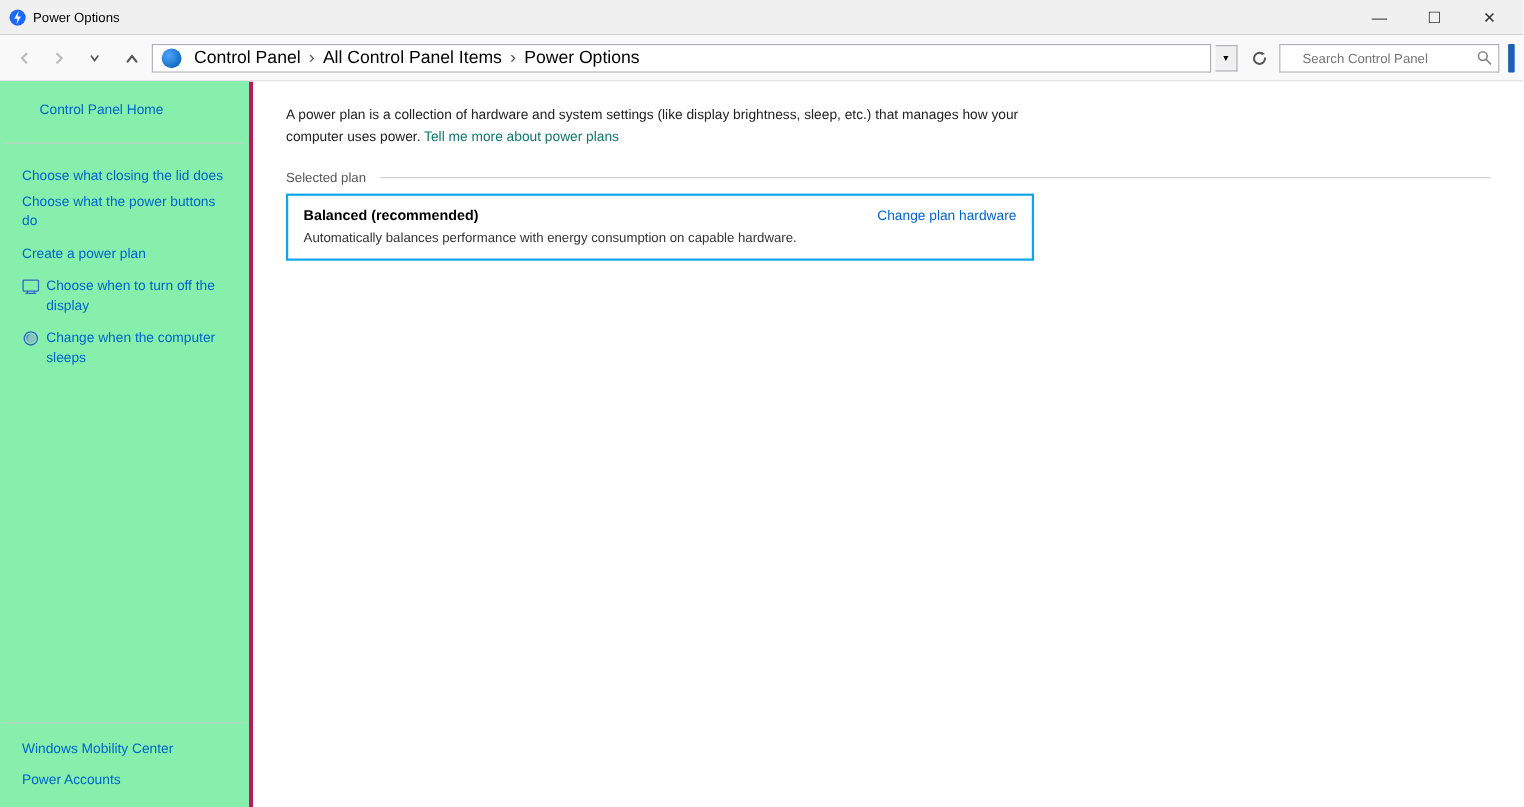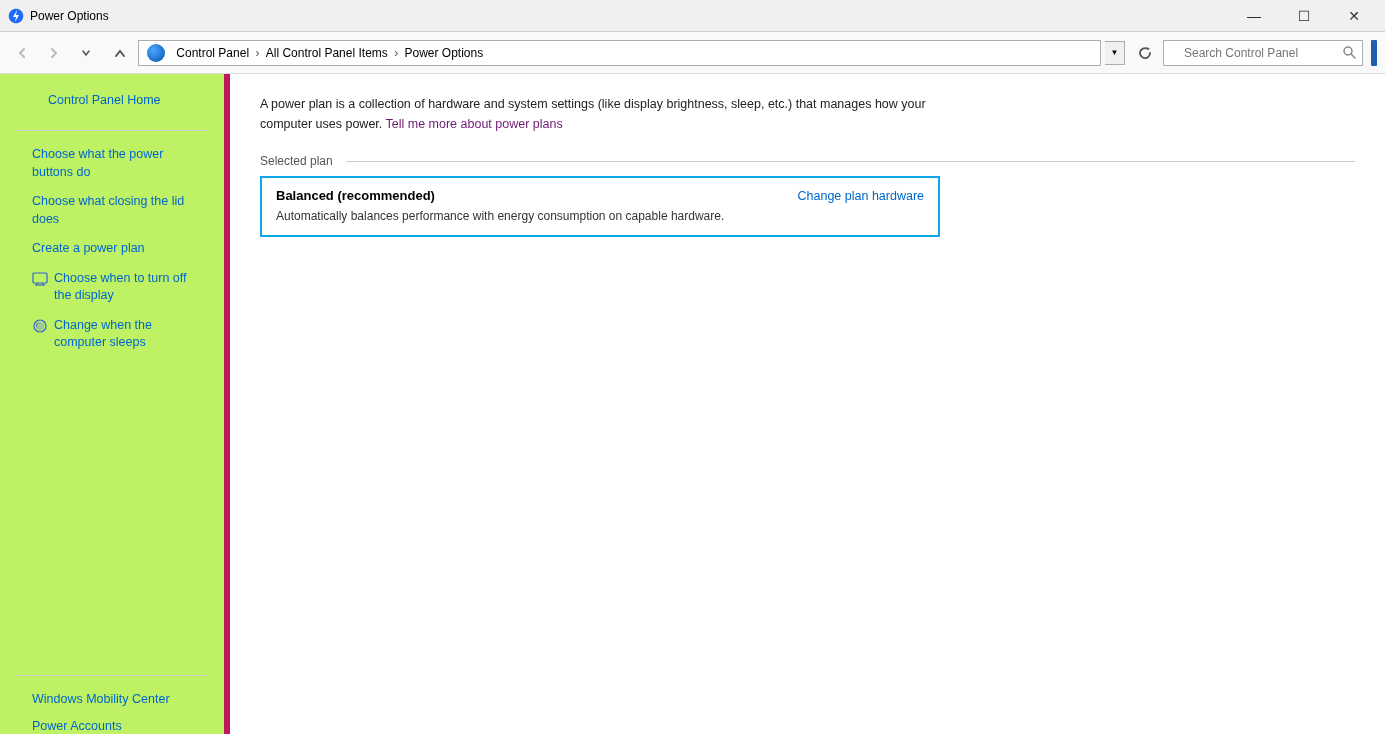--- a/index.html
+++ b/index.html
@@ -89,21 +89,21 @@
       height: 26px;
       border: 1px solid #abadb3;
       padding: 0 8px;
       font-size: 12px;
       background: #fff;
       display: flex;
       align-items: center;
       gap: 4px;
     }
     .address-text {
-      font-size: 12px;
+      font-size: 16px;
       color: #000;
     }
     .address-text .breadcrumb-sep {
       color: #555;
       margin: 0 3px;
     }
     .address-text a {
       color: #000;
       text-decoration: none;
     }
@@ -164,23 +164,23 @@
     
     .main-layout {
       display: flex;
       flex: 1;
       overflow: hidden;
     }
 
     
     .sidebar {
       width: 230px;
-      background: #bef264;
-      border-right: 6px solid #be185d;
-      padding: 12px 16px;
+      background: #86efac;
+      border-right: 4px solid #be185d;
+      padding: 12px 4px;
       overflow-y: auto;
       flex-shrink: 0;
     }
     .sidebar-section {
       padding: 4px 16px 12px 16px;
     }
     .sidebar-link {
       display: block;
       color: #0066cc;
       text-decoration: none;
@@ -233,21 +233,21 @@
       margin-bottom: 16px;
     }
     .description-text {
       font-size: 12.5px;
       color: #222;
       line-height: 1.6;
       max-width: 680px;
       margin-bottom: 20px;
     }
     .description-text a {
-      color: #701a75;
+      color: #0f766e;
       text-decoration: none;
     }
     .selected-plan-section {
       margin-top: 10px;
     }
     .selected-plan-header {
       display: flex;
       align-items: center;
       gap: 13px;
       margin-bottom: 8px;
@@ -378,22 +378,22 @@
 <div class="main-layout">
 
   <div class="sidebar">
     <div class="sidebar-section">
       <a class="sidebar-top-link">Control Panel Home</a>
     </div>
 
     <hr class="sidebar-divider">
 
     <div class="sidebar-section">
+      <a class="sidebar-link" style="margin-top:6px;">Choose what closing the lid does</a>
       <a class="sidebar-link">Choose what the power buttons do</a>
-      <a class="sidebar-link" style="margin-top:6px;">Choose what closing the lid does</a>
       <a class="sidebar-link" style="margin-top:6px;">Create a power plan</a>
 
       <a class="sidebar-link with-icon" style="margin-top:6px;">
         <svg class="sidebar-link-icon" viewBox="0 0 16 16">
           <rect x="1" y="2" width="14" height="10" rx="1" fill="none" stroke="#3366cc" stroke-width="1.2"></rect>
           <line x1="5" y1="12" x2="5" y2="14" stroke="#3366cc" stroke-width="1.2"></line>
           <line x1="11" y1="12" x2="11" y2="14" stroke="#3366cc" stroke-width="1.2"></line>
           <line x1="3" y1="14" x2="13" y2="14" stroke="#3366cc" stroke-width="1.2"></line>
         </svg>
         <span>Choose when to turn off the display</span>

